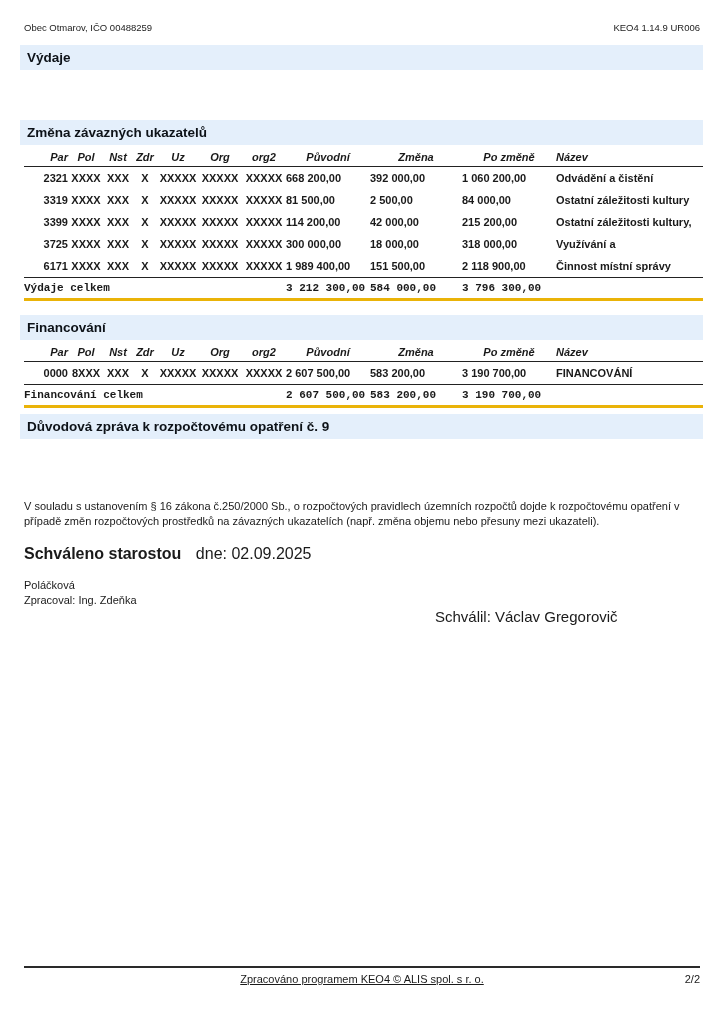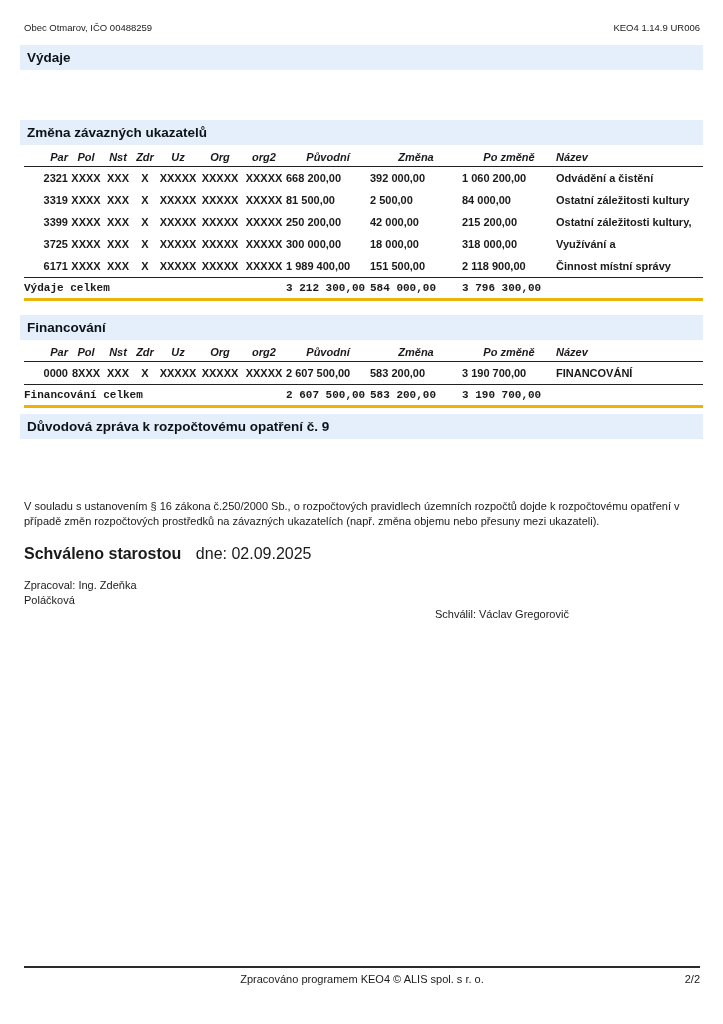--- a/index.html
+++ b/index.html
@@ -86,32 +86,32 @@
   }
   .approval-line .bold-label { font-weight:bold; }
   .approval-line .date-text { margin-left:10px; }
   .prepared-block {
     margin:15px 24px 0 24px;
     font-size:11px;
     line-height:15px;
   }
   .approver-line {
     margin:0 0 0 435px;
-    font-size:11px;
+    font-size:15px;
   }
   .doc-footer {
     position:absolute;
     left:24px; right:23px;
     top:966px;
     border-top:2px solid #2a2a2a;
     padding-top:5px;
     font-size:11px;
   }
   .doc-footer .footer-center {
-    display:block; text-align:center;
+    display:block; text-align:center;text-decoration:underline;
   }
   .doc-footer .footer-right {
     position:absolute; right:0; top:5px;
   }
 </style>
 </head>
 <body>
 
 <div class="page">
 
@@ -182,21 +182,21 @@
           <td class="c-nazev">Ostatní záležitosti kultury</td>
         </tr>
         <tr>
           <td class="c-par">3399</td>
           <td class="c-pol">XXXX</td>
           <td class="c-nst">XXX</td>
           <td class="c-zdr">X</td>
           <td class="c-uz">XXXXX</td>
           <td class="c-org">XXXXX</td>
           <td class="c-org2">XXXXX</td>
-          <td class="c-num">250 200,00</td>
+          <td class="c-num">114 200,00</td>
           <td class="c-num">42 000,00</td>
           <td class="c-num">215 200,00</td>
           <td class="c-nazev">Ostatní záležitosti kultury,</td>
         </tr>
         <tr>
           <td class="c-par">3725</td>
           <td class="c-pol">XXXX</td>
           <td class="c-nst">XXX</td>
           <td class="c-zdr">X</td>
           <td class="c-uz">XXXXX</td>
@@ -292,22 +292,22 @@
   <div class="section-bar bar-duvodova">Důvodová zpráva k rozpočtovému opatření č. 9</div>
 
   <p class="paragraph">V souladu s ustanovením § 16 zákona č.250/2000 Sb., o rozpočtových pravidlech územních rozpočtů dojde k rozpočtovému opatření v případě změn rozpočtových prostředků na závazných ukazatelích (např. změna objemu nebo přesuny mezi ukazateli).</p>
 
   <div class="approval-line">
     <span class="bold-label">Schváleno starostou</span>
     <span class="date-text">dne: 02.09.2025</span>
   </div>
 
   <div class="prepared-block">
+    <div>Poláčková</div>
     <div>Zpracoval: Ing. Zdeňka</div>
-    <div>Poláčková</div>
   </div>
 
   <div class="approver-line">Schválil: Václav Gregorovič</div>
 
   <div class="doc-footer">
     <span class="footer-center">Zpracováno programem KEO4 © ALIS spol. s r. o.</span>
     <span class="footer-right">2/2</span>
   </div>
 
 </div>

